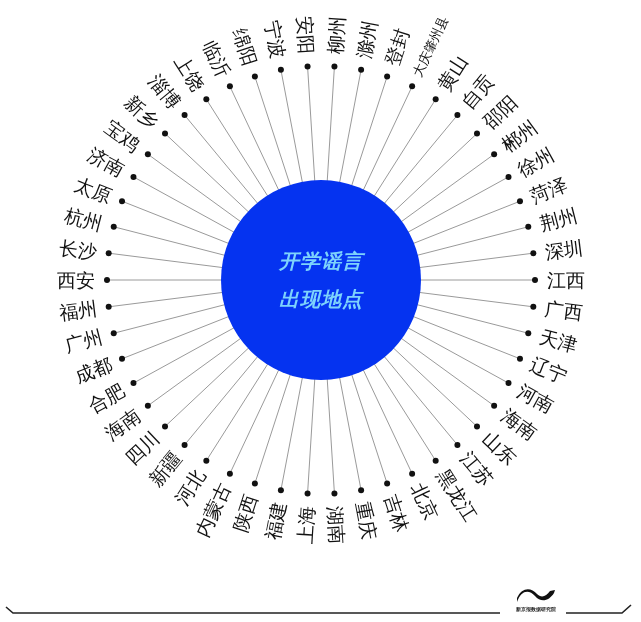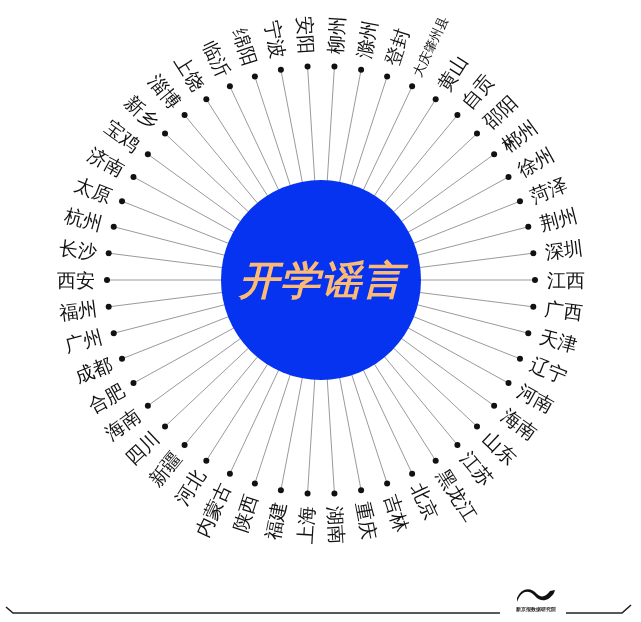--- a/index.html
+++ b/index.html
@@ -29,24 +29,24 @@
       width: 200px;
       height: 200px;
       border-radius: 50%;
       background: #0533f0;
       display: flex;
       flex-direction: column;
       align-items: center;
       justify-content: center;
     }
     .center-line {
-      color: #fdba74;
+      color: #7dd3fc;
       font-weight: bold;
       font-style: italic;
-      font-size: 40px;
+      font-size: 20px;
       line-height: 38px;
       letter-spacing: 1px;
       font-family: "DejaVu Sans", sans-serif;
     }
     .label {
       position: absolute;
       left: 0; top: 0;
       font-size: 19px;
       line-height: 20px;
       color: #111111;
@@ -183,20 +183,21 @@
       <line x1="412.11809561704865" y1="243.92379383690155" x2="519.9721679800858" y2="201.22134572547895" stroke="#9a9a9a" stroke-width="1"></line>
       <circle cx="519.9721679800858" cy="201.22134572547895" r="3" fill="#111111"></circle>
       <line x1="415.92114979060585" y1="255.62839105784417" x2="528.2767964815271" y2="226.78036414672096" stroke="#9a9a9a" stroke-width="1"></line>
       <circle cx="528.2767964815271" cy="226.78036414672096" r="3" fill="#111111"></circle>
       <line x1="418.22724072881886" y1="267.71734311069815" x2="533.3125460812983" y2="253.1786880172388" stroke="#9a9a9a" stroke-width="1"></line>
       <circle cx="533.3125460812983" cy="253.1786880172388" r="3" fill="#111111"></circle>
     </svg>
 
   <div class="center-circle" id="centerCircle" style="left: 221px; top: 180px; height: 200px; width: 200px; background: rgb(5, 51, 240);">
     <div class="center-line">开学谣言</div>
+    <div class="center-line">出现地点</div>
   </div>
 
   <div id="labels">
       <div class="label" style="left: 547px; top: 270px; transform: rotate(0deg); text-decoration: underline;"><span class="inner">江西</span></div>
       <div class="label" style="left: 545.218px; top: 298.325px; transform: rotate(7.2deg);"><span class="inner">广西</span></div>
       <div class="label" style="left: 539.9px; top: 326.204px; transform: rotate(14.4deg);"><span class="inner">天津</span></div>
       <div class="label" style="left: 531.129px; top: 353.196px; transform: rotate(21.6deg);"><span class="inner">辽宁</span></div>
       <div class="label" style="left: 519.045px; top: 378.876px; transform: rotate(28.8deg);"><span class="inner">河南</span></div>
       <div class="label" style="left: 503.838px; top: 402.839px; transform: rotate(36deg);"><span class="inner">海南</span></div>
       <div class="label" style="left: 485.747px; top: 424.708px; transform: rotate(43.2deg);"><span class="inner">山东</span></div>

